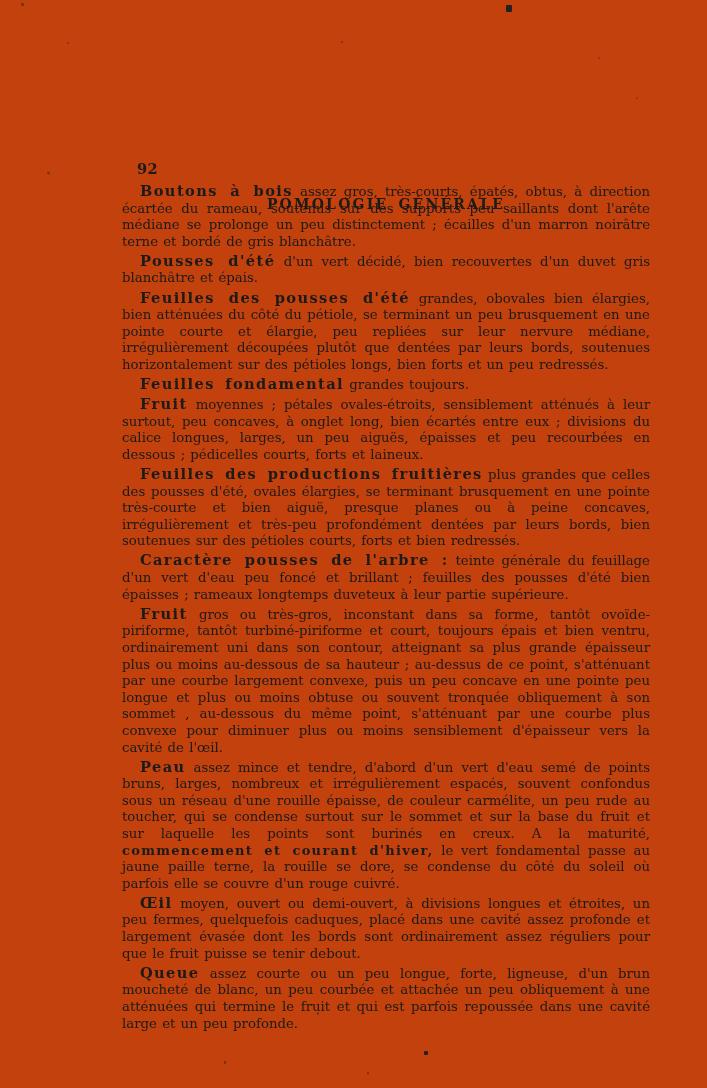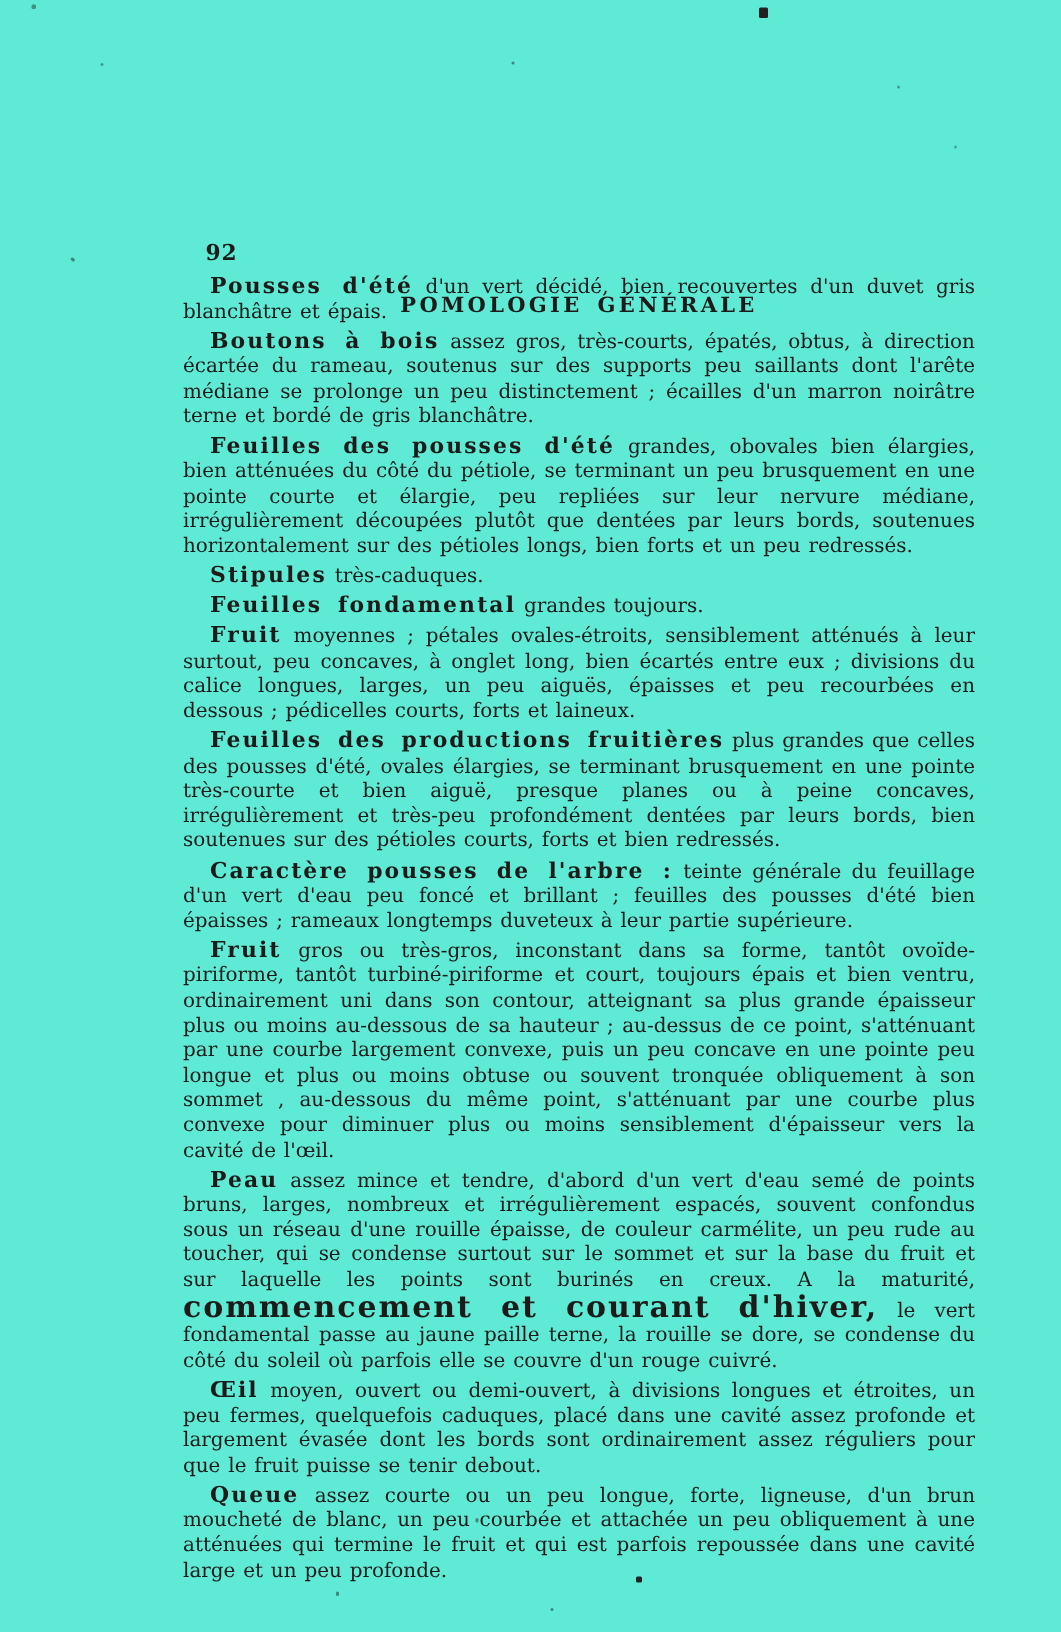--- a/index.html
+++ b/index.html
@@ -5,21 +5,21 @@
   html, body { margin: 0; padding: 0; }
   body {
     background: #e9e9e9;
     font-family: "DejaVu Serif", "Liberation Serif", serif;
   }
   .page {
     position: relative;
     width: 707px;
     height: 1088px;
     margin: 0 auto;
-    background: #5eead4;
+    background: #c2410c;
     color: #1c1b19;
     overflow: hidden;
   }
   .header-row {
     position: absolute;
     top: 160px;
     left: 122px;
     width: 528px;
     height: 20px;
   }
@@ -56,45 +56,44 @@
   }
   .lead {
     font-weight: 700;
     font-size: 14.6px;
     letter-spacing: 1.4px;
     word-spacing: 4px;
     font-family: "DejaVu Serif", "Liberation Serif", serif;
   }
   .lead-inline {
     font-weight: 700;
-    font-size: 20px;
+    font-size: 13px;
     letter-spacing: 1.3px;
     word-spacing: 3px;
   }
   .speck {
     position: absolute;
     background: #222;
     border-radius: 1px;
   }
 </style>
 </head>
 <body>
 
 <div class="page">
 
   <div class="header-row">
     <span class="page-number">92</span>
     <span class="running-header">POMOLOGIE GÉNÉRALE</span>
   </div>
 
   <div class="text-block" id="paragraphs">
+      <p class="para"><span class="lead">Boutons à bois</span><span class="body"> assez gros, très-courts, épatés, obtus, à direction écartée du rameau, soutenus sur des supports peu saillants dont l'arête médiane se prolonge un peu distinctement ; écailles d'un marron noirâtre terne et bordé de gris blanchâtre.</span></p>
       <p class="para"><span class="lead">Pousses d'été</span><span class="body"> d'un vert décidé, bien recouvertes d'un duvet gris blanchâtre et épais.</span></p>
-      <p class="para"><span class="lead">Boutons à bois</span><span class="body"> assez gros, très-courts, épatés, obtus, à direction écartée du rameau, soutenus sur des supports peu saillants dont l'arête médiane se prolonge un peu distinctement ; écailles d'un marron noirâtre terne et bordé de gris blanchâtre.</span></p>
       <p class="para"><span class="lead">Feuilles des pousses d'été</span><span class="body"> grandes, obovales bien élargies, bien atténuées du côté du pétiole, se terminant un peu brusquement en une pointe courte et élargie, peu repliées sur leur nervure médiane, irrégulièrement découpées plutôt que dentées par leurs bords, soutenues horizontalement sur des pétioles longs, bien forts et un peu redressés.</span></p>
-      <p class="para"><span class="lead">Stipules</span><span class="body"> très-caduques.</span></p>
       <p class="para"><span class="lead">Feuilles fondamental</span><span class="body"> grandes toujours.</span></p>
       <p class="para"><span class="lead">Fruit</span><span class="body"> moyennes ; pétales ovales-étroits, sensiblement atténués à leur surtout, peu concaves, à onglet long, bien écartés entre eux ; divisions du calice longues, larges, un peu aiguës, épaisses et peu recourbées en dessous ; pédicelles courts, forts et laineux.</span></p>
       <p class="para"><span class="lead">Feuilles des productions fruitières</span><span class="body"> plus grandes que celles des pousses d'été, ovales élargies, se terminant brusquement en une pointe très-courte et bien aiguë, presque planes ou à peine concaves, irrégulièrement et très-peu profondément dentées par leurs bords, bien soutenues sur des pétioles courts, forts et bien redressés.</span></p>
       <p class="para"><span class="lead">Caractère pousses de l'arbre :</span><span class="body"> teinte générale du feuillage d'un vert d'eau peu foncé et brillant ; feuilles des pousses d'été bien épaisses ; rameaux longtemps duveteux à leur partie supérieure.</span></p>
       <p class="para"><span class="lead">Fruit</span><span class="body"> gros ou très-gros, inconstant dans sa forme, tantôt ovoïde-piriforme, tantôt turbiné-piriforme et court, toujours épais et bien ventru, ordinairement uni dans son contour, atteignant sa plus grande épaisseur plus ou moins au-dessous de sa hauteur ; au-dessus de ce point, s'atténuant par une courbe largement convexe, puis un peu concave en une pointe peu longue et plus ou moins obtuse ou souvent tronquée obliquement à son sommet , au-dessous du même point, s'atténuant par une courbe plus convexe pour diminuer plus ou moins sensiblement d'épaisseur vers la cavité de l'œil.</span></p>
       <p class="para"><span class="lead">Peau</span><span class="body"> assez mince et tendre, d'abord d'un vert d'eau semé de points bruns, larges, nombreux et irrégulièrement espacés, souvent confondus sous un réseau d'une rouille épaisse, de couleur carmélite, un peu rude au toucher, qui se condense surtout sur le sommet et sur la base du fruit et sur laquelle les points sont burinés en creux. A la maturité, </span><span class="lead-inline">commencement et courant d'hiver,</span><span class="body"> le vert fondamental passe au jaune paille terne, la rouille se dore, se condense du côté du soleil où parfois elle se couvre d'un rouge cuivré.</span></p>
       <p class="para"><span class="lead">Œil</span><span class="body"> moyen, ouvert ou demi-ouvert, à divisions longues et étroites, un peu fermes, quelquefois caduques, placé dans une cavité assez profonde et largement évasée dont les bords sont ordinairement assez réguliers pour que le fruit puisse se tenir debout.</span></p>
       <p class="para"><span class="lead">Queue</span><span class="body"> assez courte ou un peu longue, forte, ligneuse, d'un brun moucheté de blanc, un peu courbée et attachée un peu obliquement à une atténuées qui termine le fruit et qui est parfois repoussée dans une cavité large et un peu profonde.</span></p>
     </div>
 

